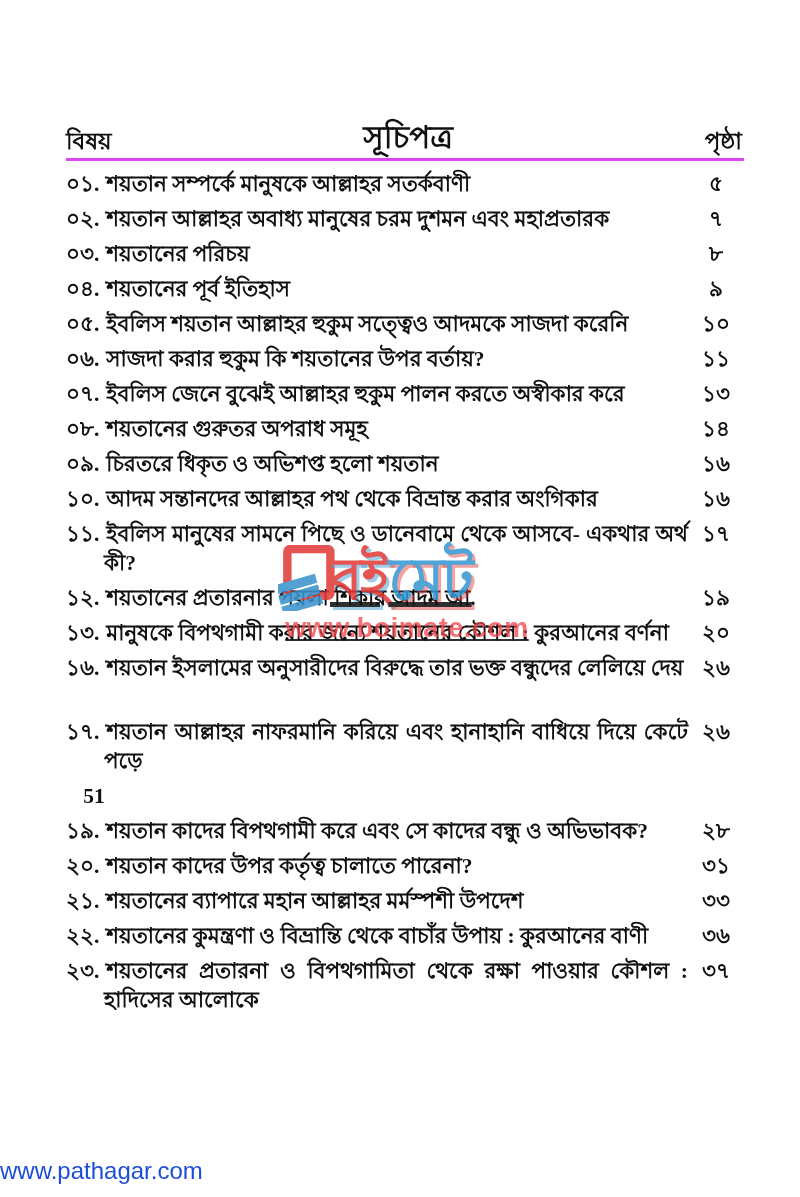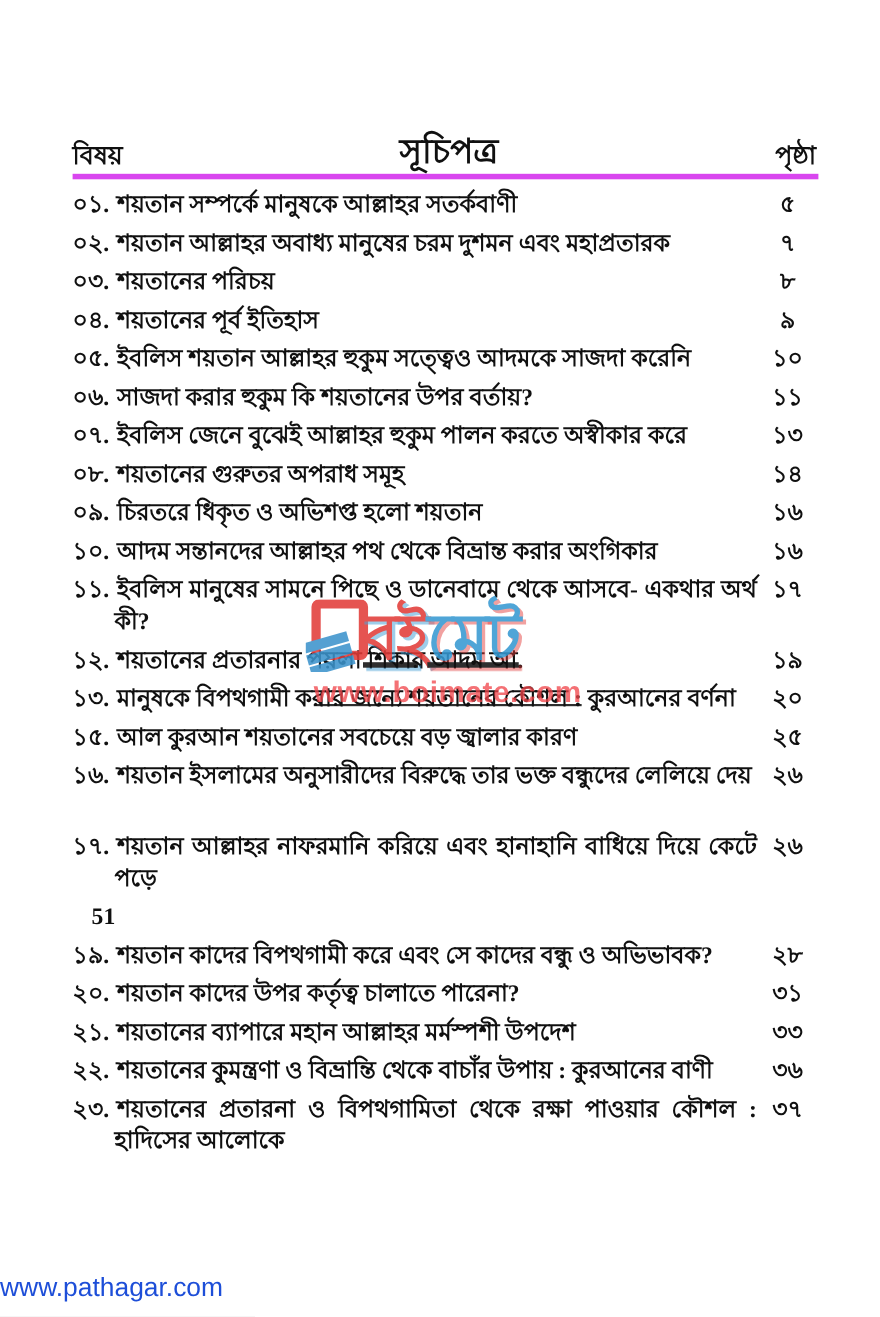--- a/index.html
+++ b/index.html
@@ -8,21 +8,21 @@
     width:800px;height:1197px;
     margin:0 auto;
     background:#ffffff;
     color:#101010;
     font-family:"Liberation Serif","DejaVu Sans",serif;
     overflow:hidden;
   }
   .content{position:absolute;left:66px;right:56px;top:120px;}
 
   
-  .hdr{display:flex;align-items:flex-end;border-bottom:5px solid #d946ef;padding-bottom:2px;}
+  .hdr{display:flex;align-items:flex-end;border-bottom:3px solid #d946ef;padding-bottom:2px;}
   .hdr-left,.hdr-right{font-size:23px;font-weight:700;line-height:1.15;}
   .hdr-right{padding-right:2px;}
   .doc-title{flex:1;text-align:center;font-size:31px;font-weight:700;line-height:1.15;}
 
   
   .entries{padding-top:6px;}
   .entry{display:flex;align-items:flex-start;padding:3px 0;}
   .entry-text{
     flex:1;min-width:0;
     font-size:21.5px;font-weight:700;line-height:29px;
@@ -128,24 +128,20 @@
     <div class="entry-text"><span class="no">১২.</span><span class="t">শয়তানের প্রতারনার পয়লা শিকার আদম আ.</span></div>
     <div class="entry-page">১৯</div>
   </div>
 
   <div class="entry">
     <div class="entry-text"><span class="no">১৩.</span><span class="t">মানুষকে বিপথগামী করার জন্যে শয়তানের কৌশল : কুরআনের বর্ণনা</span></div>
     <div class="entry-page">২০</div>
   </div>
 
 
-  <div class="entry">
-    <div class="entry-text"><span class="no">১৫.</span><span class="t">আল কুরআন শয়তানের সবচেয়ে বড় জ্বালার কারণ</span></div>
-    <div class="entry-page">২৫</div>
-  </div>
 
   <div class="entry wrap">
     <div class="entry-text"><span class="no">১৬.</span><span class="t">শয়তান ইসলামের অনুসারীদের বিরুদ্ধে তার ভক্ত বন্ধুদের লেলিয়ে দেয়</span></div>
     <div class="entry-page">২৬</div>
   </div>
 
   <div class="entry wrap">
     <div class="entry-text"><span class="no">১৭.</span><span class="t">শয়তান আল্লাহর নাফরমানি করিয়ে এবং হানাহানি বাধিয়ে দিয়ে কেটে পড়ে</span></div>
     <div class="entry-page">২৬</div>
   </div>

